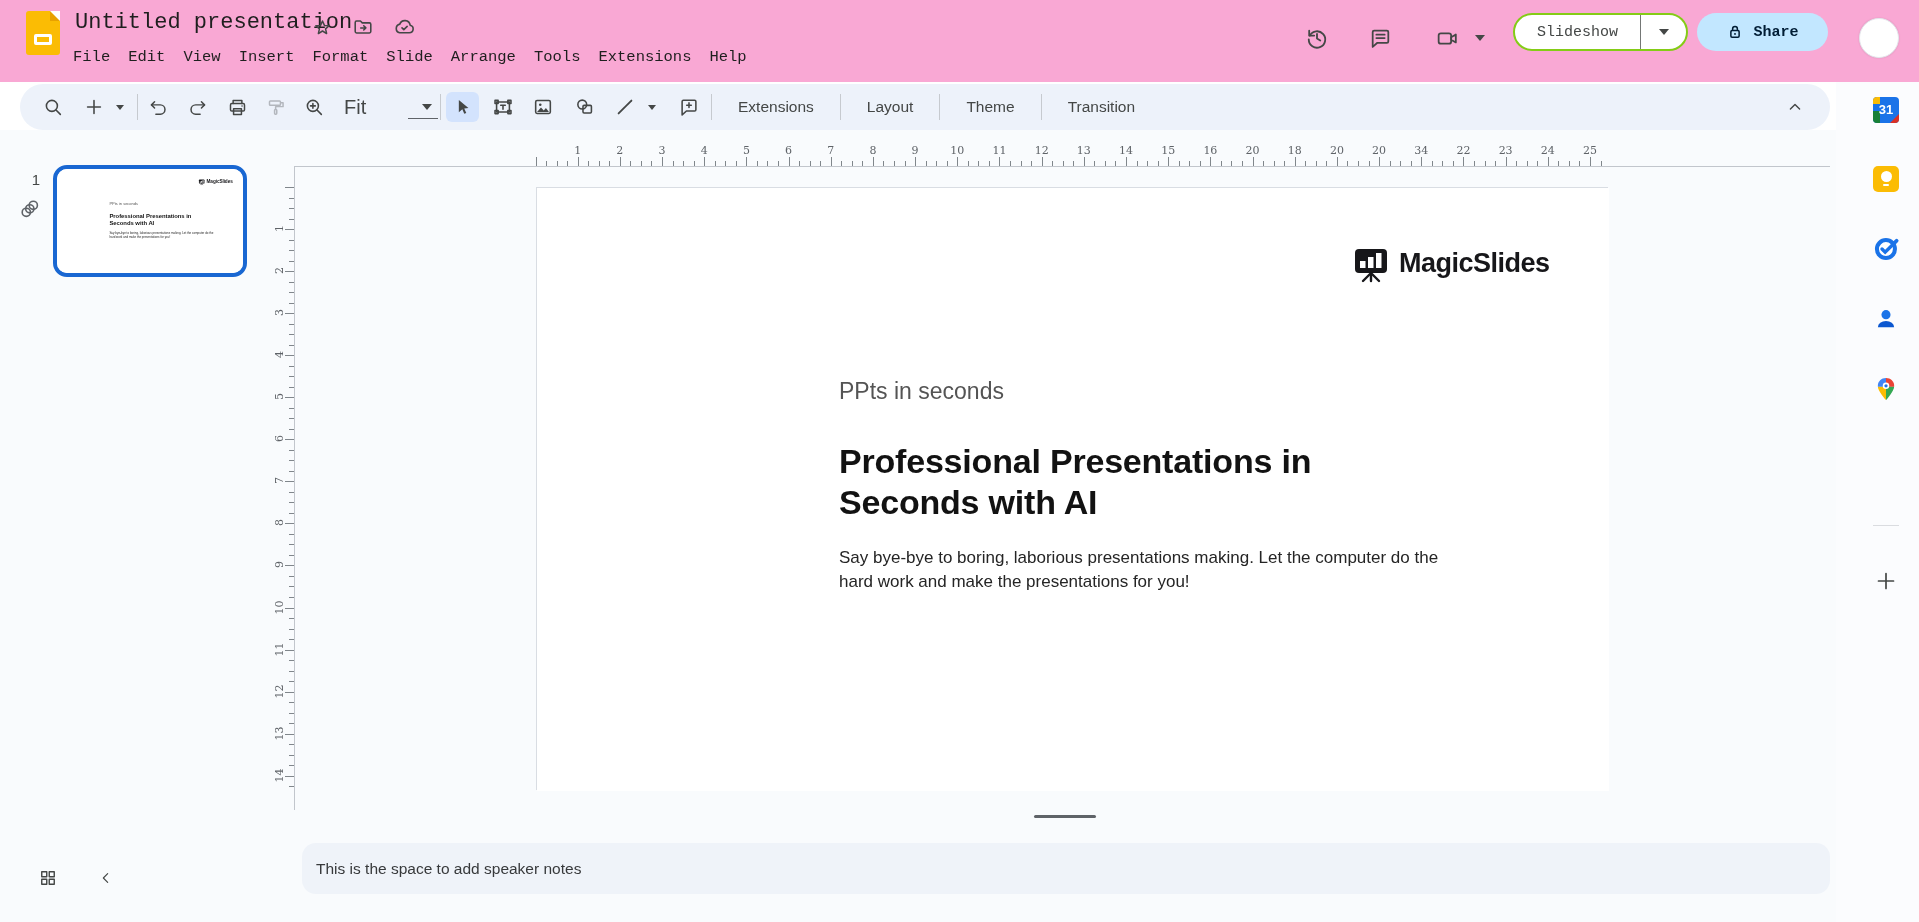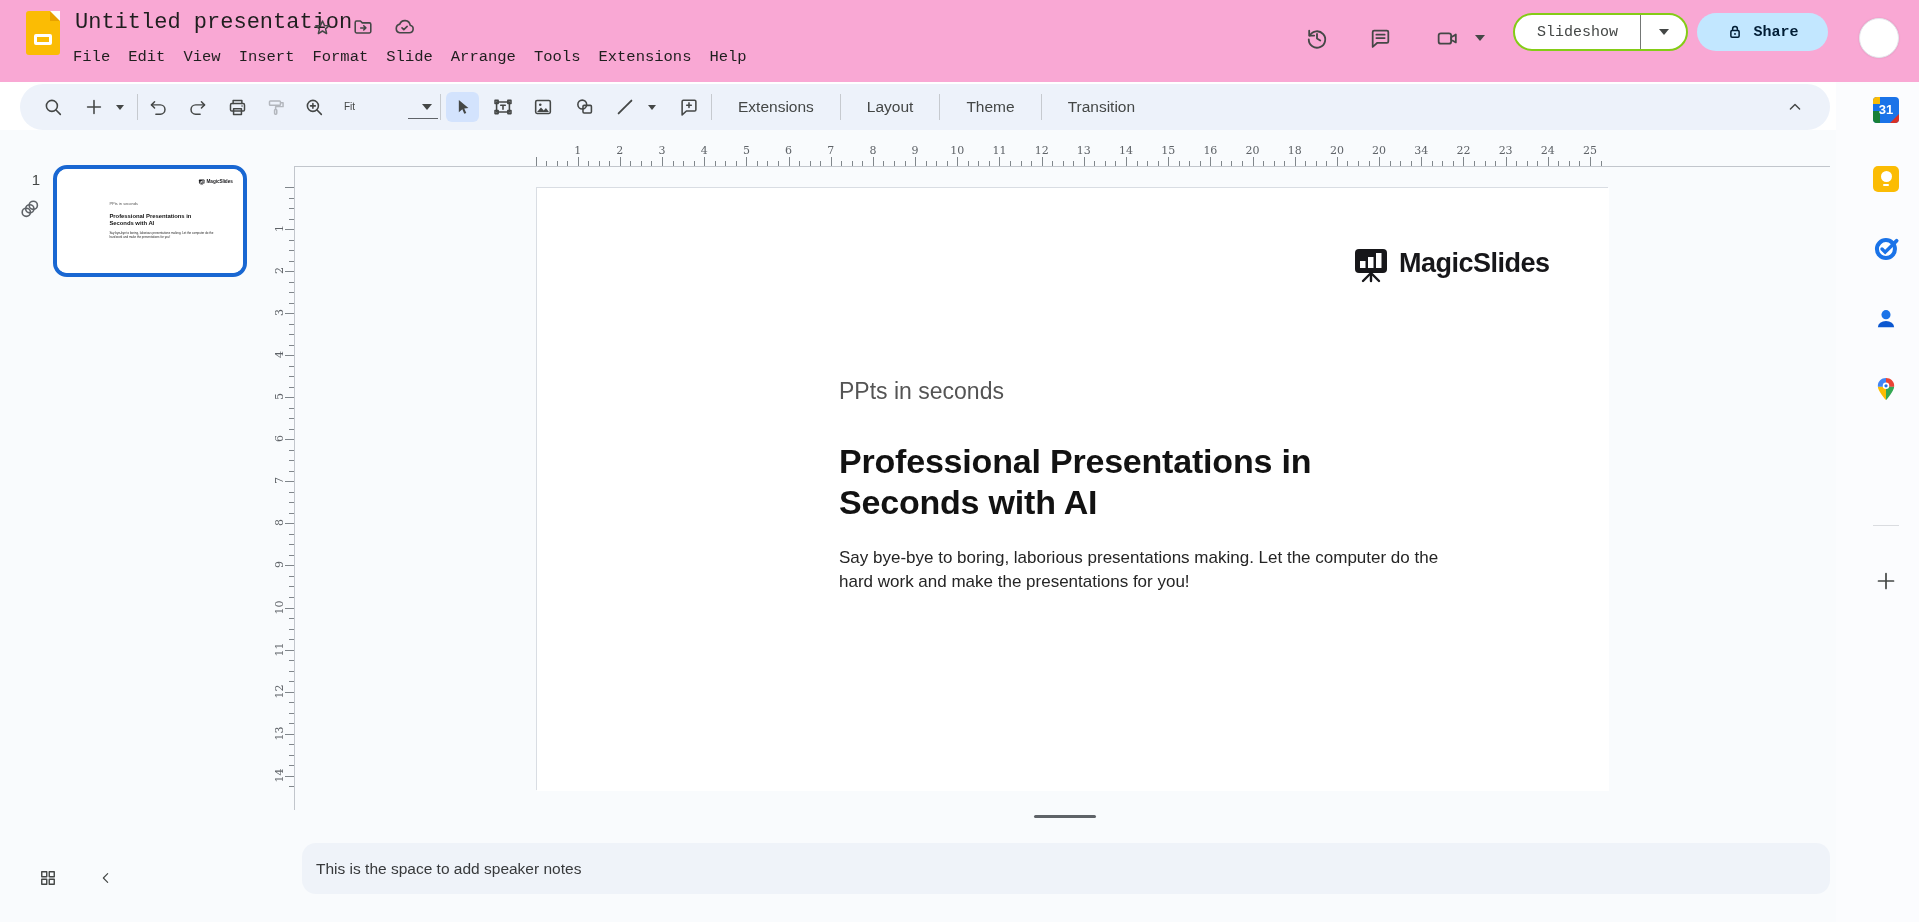--- a/index.html
+++ b/index.html
@@ -31,21 +31,21 @@
   .avatar { position:absolute; left:1859px; top:18px; width:40px; height:40px; border-radius:50%; background:#fff;
       border:1px solid #e4e7ec; box-shadow:0 0 2px rgba(0,0,0,.12); }
 
   
   .toolbar { position:absolute; left:20px; top:84px; width:1810px; height:46px; background:#edf2fa; border-radius:23px; }
   .tb { position:absolute; top:8px; width:30px; height:30px; border-radius:6px; display:flex; align-items:center; justify-content:center; }
   .tb.sel { background:#d3e3fd; }
   .tb-caret { position:absolute; top:8px; width:16px; height:30px; display:flex; align-items:center; justify-content:center; }
   .tb-div { position:absolute; top:10px; width:1px; height:26px; background:#c6cacf; }
   .fit-ctl { position:absolute; left:316px; top:8px; width:102px; height:30px; }
-  .fit-label { position:absolute; left:8px; top:0; font-size:10px; line-height:30px; color:#444746; }
+  .fit-label { position:absolute; left:8px; top:0; font-size:20px; line-height:30px; color:#444746; }
   .fit-caret { position:absolute; right:6px; top:12px; }
   .fit-underline { position:absolute; right:0; top:26px; width:30px; height:1px; background:#5f6368; }
   .tb-text-row { position:absolute; left:702px; top:8px; height:30px; display:flex; align-items:center; }
   .tb-text-btn { padding:0 16px; font-size:15.5px; line-height:30px; color:#444746; border-radius:6px; }
   .tb-text-div { width:1px; height:26px; background:#c6cacf; margin:0 10px; }
 
   
   .workspace { position:absolute; left:0; top:130px; width:1919px; height:792px; background:#f9fbfd; }
   
   .wsabs { position:absolute; left:0; top:-130px; width:1919px; height:922px; }

